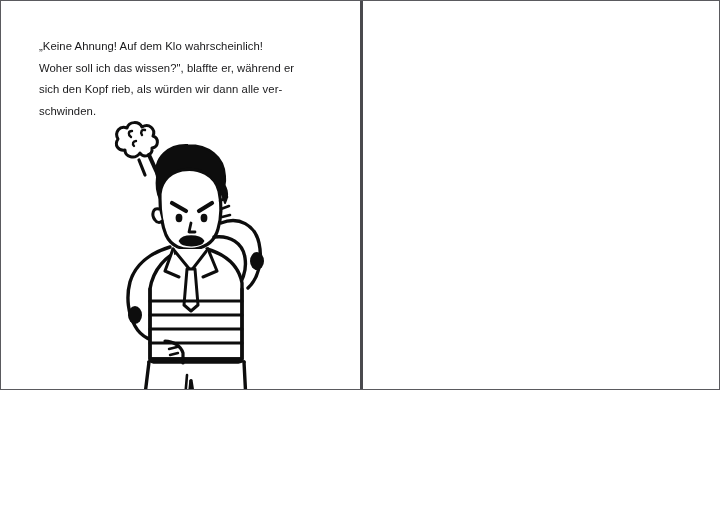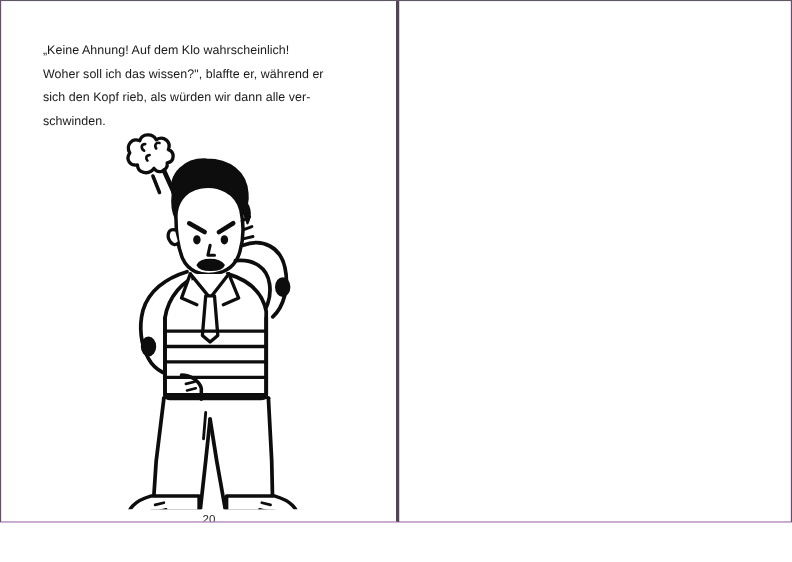--- a/index.html
+++ b/index.html
@@ -6,22 +6,22 @@
     margin: 0;
     padding: 0;
     background: #ffffff;
   }
   body {
     font-family: "Liberation Sans", sans-serif;
   }
   .spread {
     position: relative;
     width: 720px;
-    height: 475px;
-    background: #d946ef;
+    height: 390px;
+    background: #f97316;
     box-sizing: border-box;
     border: 1px solid #5a5a5e;
     overflow: hidden;
   }
   .page {
     position: absolute;
     top: 0;
     height: 509px;
     box-sizing: border-box;
     background: #ffffff;

